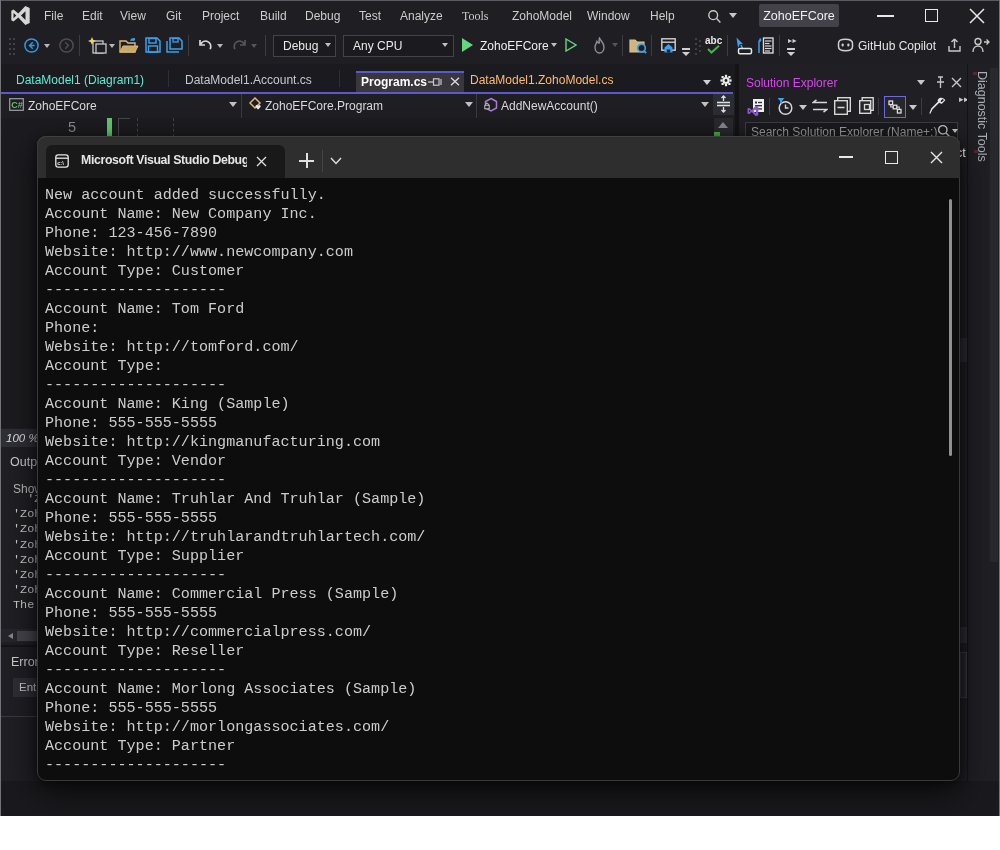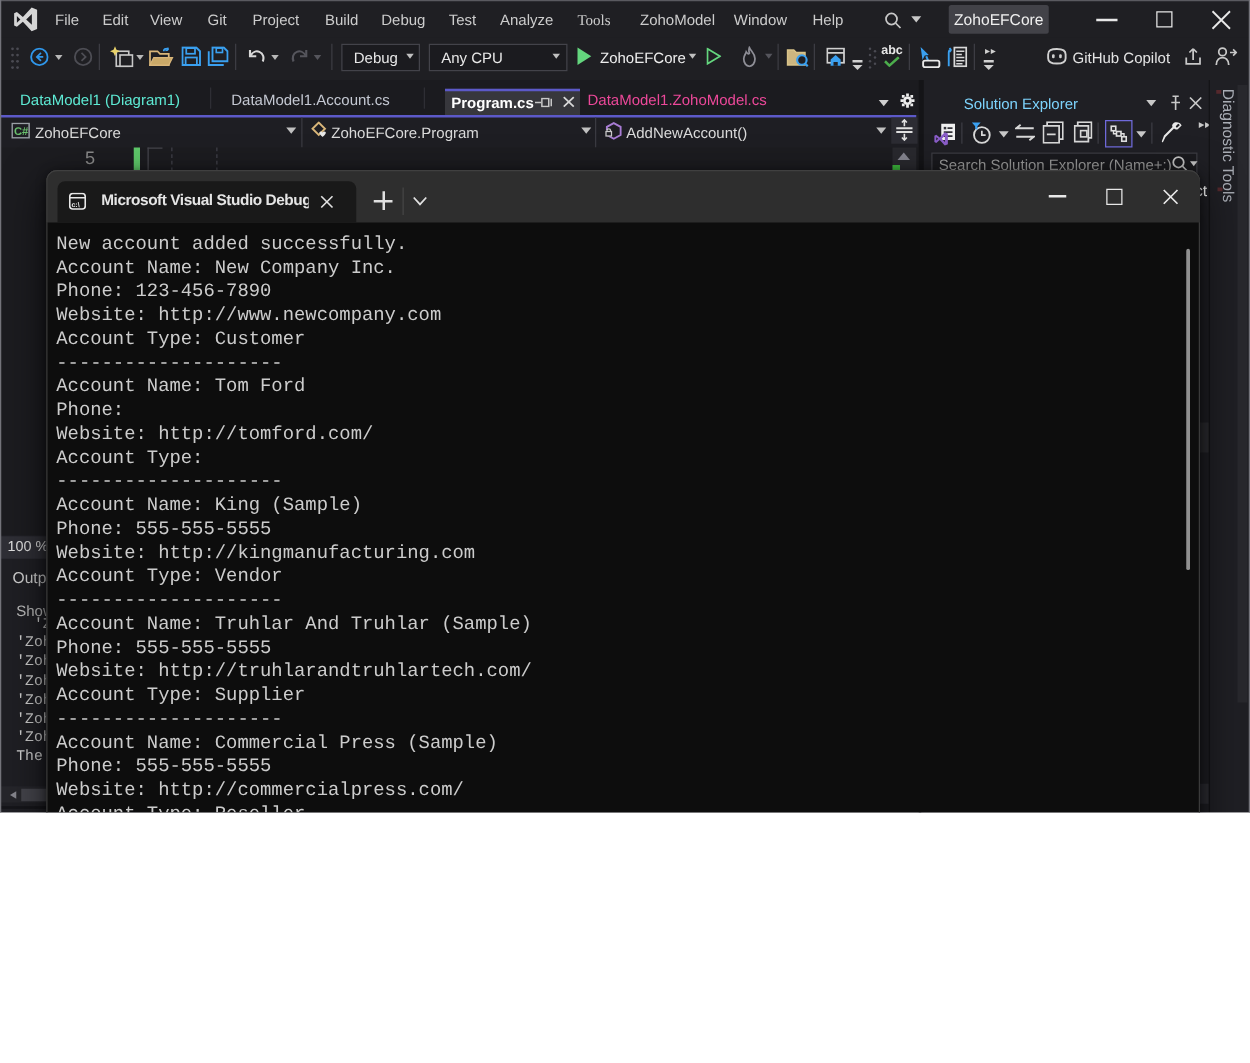--- a/index.html
+++ b/index.html
@@ -1,16 +1,16 @@
 <!DOCTYPE html>
 <html><head>
 <meta charset="utf-8">
 <style>
   html,body{margin:0;padding:0;background:#fff;}
-  #page{position:relative;width:1000px;height:650px;background:#1f1f23;overflow:hidden;
+  #page{position:relative;width:1000px;height:816px;background:#1f1f23;overflow:hidden;
     font-family:"Liberation Sans",sans-serif;-webkit-font-smoothing:antialiased;}
   .abs{position:absolute;}
   .txt{color:#cccccc;font-size:12px;white-space:nowrap;}
   svg{display:block;}
 </style>
 </head>
 <body>
 <div id="page">
 
   <div class="abs" style="left:0;top:0;width:1000px;height:1px;background:#5a5a60;z-index:50;"></div>
@@ -219,21 +219,21 @@
   <div class="abs" style="left:356px;top:70.5px;width:108px;height:21.5px;background:#37373c;border-top:2.5px solid #5c59c8;box-sizing:border-box;"></div>
   <div class="abs txt" style="left:361px;top:75px;color:#ffffff;font-weight:bold;">Program.cs</div>
   <svg class="abs" style="left:428px;top:77.5px;" width="14" height="8" viewBox="0 0 14 8">
     <line x1="0" y1="4" x2="5" y2="4" stroke="#c8c8c8" stroke-width="1.3"></line>
     <rect x="5.5" y="0.8" width="5.5" height="6.4" fill="none" stroke="#c8c8c8" stroke-width="1.2"></rect>
     <line x1="13" y1="1" x2="13" y2="7" stroke="#c8c8c8" stroke-width="1.2"></line>
   </svg>
   <svg class="abs" style="left:450px;top:77px;" width="10" height="9" viewBox="0 0 10 9">
     <path d="M1 0.7 L9 8.3 M9 0.7 L1 8.3" stroke="#d8d8d8" stroke-width="1.4"></path>
   </svg>
-  <div class="abs txt" style="left:470px;top:73px;color:#ec4899;">DataModel1.ZohoModel.cs</div>
+  <div class="abs txt" style="left:470px;top:73px;color:#fdba74;">DataModel1.ZohoModel.cs</div>
   <div class="abs" style="left:703px;top:80px;width:0;height:0;border-left:4.5px solid transparent;border-right:4.5px solid transparent;border-top:5px solid #d0d0d0;"></div>
   <svg class="abs" style="left:720px;top:74px;" width="12" height="13" viewBox="0 0 12 13">
     <g fill="#ededed">
       <circle cx="6" cy="6.5" r="3.6"></circle>
       <rect x="4.9" y="0.8" width="2.2" height="2.2"></rect>
       <rect x="4.9" y="10" width="2.2" height="2.2"></rect>
       <rect x="0.4" y="5.4" width="2.2" height="2.2"></rect>
       <rect x="9.4" y="5.4" width="2.2" height="2.2"></rect>
       <rect x="1.5" y="2" width="2.2" height="2.2"></rect>
       <rect x="8.3" y="2" width="2.2" height="2.2"></rect>
@@ -285,21 +285,21 @@
   <div class="abs" style="left:137px;top:117.5px;width:1px;height:19px;background:transparent;border-left:1px dashed #41414a;"></div>
   <div class="abs" style="left:173px;top:117.5px;width:1px;height:19px;background:transparent;border-left:1px dashed #41414a;"></div>
 
   <div class="abs" style="left:714px;top:117.5px;width:19px;height:19px;background:#29292e;"></div>
   <div class="abs" style="left:718px;top:122px;width:0;height:0;border-left:5px solid transparent;border-right:5px solid transparent;border-bottom:6px solid #868690;"></div>
   <div class="abs" style="left:714px;top:132px;width:6px;height:4.5px;background:#3db93d;"></div>
 
   <div id="leftpanels" class="abs" style="left:0;top:428px;width:737px;height:395px;background:#1f1f24;"></div>
 
   <div class="abs" style="left:0;top:429px;width:60px;height:18px;background:#2f2f36;"></div>
-  <div class="abs" style="left:6px;top:432px;color:#e0e0e0;font-size:11.5px;font-family:'Liberation Sans',sans-serif;">100 %</div>
+  <div class="abs" style="left:6px;top:432px;color:#e0e0e0;font-size:11.5px;font-family:'Liberation Sans',sans-serif;font-style:italic;">100 %</div>
 
   <div class="abs" style="left:0;top:448px;width:300px;height:197px;background:#1f1f24;"></div>
   <div class="abs" style="left:10px;top:455px;color:#d0d0d0;font-size:12.5px;">Output</div>
   <div class="abs" style="left:13px;top:482px;color:#bcbcbc;font-size:12px;">Show output from:</div>
   <div id="outlines" class="abs" style="left:13px;top:492px;width:287px;height:122px;overflow:hidden;font-family:'Liberation Mono',monospace;font-size:11.8px;line-height:15.2px;color:#cfcfcf;white-space:pre;">  'ZohoEFCore.exe' (CoreCLR: clr
 'ZohoEFCore.exe' (CoreCLR: clrh
 'ZohoEFCore.exe' (CoreCLR: clrh
 'ZohoEFCore.exe' (CoreCLR: clrh
 'ZohoEFCore.exe' (CoreCLR: clrh
 'ZohoEFCore.exe' (CoreCLR: clrh
@@ -310,21 +310,21 @@
   <div class="abs" style="left:8px;top:632.5px;width:0;height:0;border-top:3.5px solid transparent;border-bottom:3.5px solid transparent;border-right:5px solid #86868e;"></div>
   <div class="abs" style="left:17px;top:630.5px;width:283px;height:10px;background:#45454c;"></div>
   <div class="abs" style="left:0;top:645px;width:300px;height:2px;background:#151519;"></div>
 
   <div class="abs" style="left:11px;top:655px;color:#d0d0d0;font-size:12.5px;">Error List</div>
   <div class="abs" style="left:13px;top:678px;width:140px;height:19px;background:#2e2e35;"></div>
   <div class="abs" style="left:19px;top:681px;color:#c8c8c8;font-size:11.5px;">Entire Solution</div>
   <div class="abs" style="left:0;top:716px;width:300px;height:1px;background:#3a3a41;"></div>
 
   <div id="solexp" class="abs" style="left:739px;top:64px;width:228px;height:759px;background:#1f1f24;"></div>
-  <div class="abs txt" style="left:771px;top:76px;color:#7dd3fc;">Solution Explorer</div>
+  <div class="abs txt" style="left:746px;top:76px;color:#d946ef;">Solution Explorer</div>
   <div class="abs" style="left:917px;top:80px;width:0;height:0;border-left:4.5px solid transparent;border-right:4.5px solid transparent;border-top:5.5px solid #c8c8c8;"></div>
   <svg class="abs" style="left:934px;top:76px;" width="12" height="13" viewBox="0 0 12 13">
     <path d="M4 1 H9 M6.5 1 V6 M3 6 H10 M6.5 6 V12" stroke="#c8c8c8" stroke-width="1.3" fill="none"></path>
   </svg>
   <svg class="abs" style="left:951px;top:77px;" width="11" height="11" viewBox="0 0 11 11">
     <path d="M1 1 L10 10 M10 1 L1 10" stroke="#c8c8c8" stroke-width="1.4"></path>
   </svg>
 
   <svg class="abs" style="left:747px;top:97px;" width="18" height="20" viewBox="0 0 18 20">
     <rect x="6" y="2" width="11" height="13" fill="#f0f0f0"></rect>

